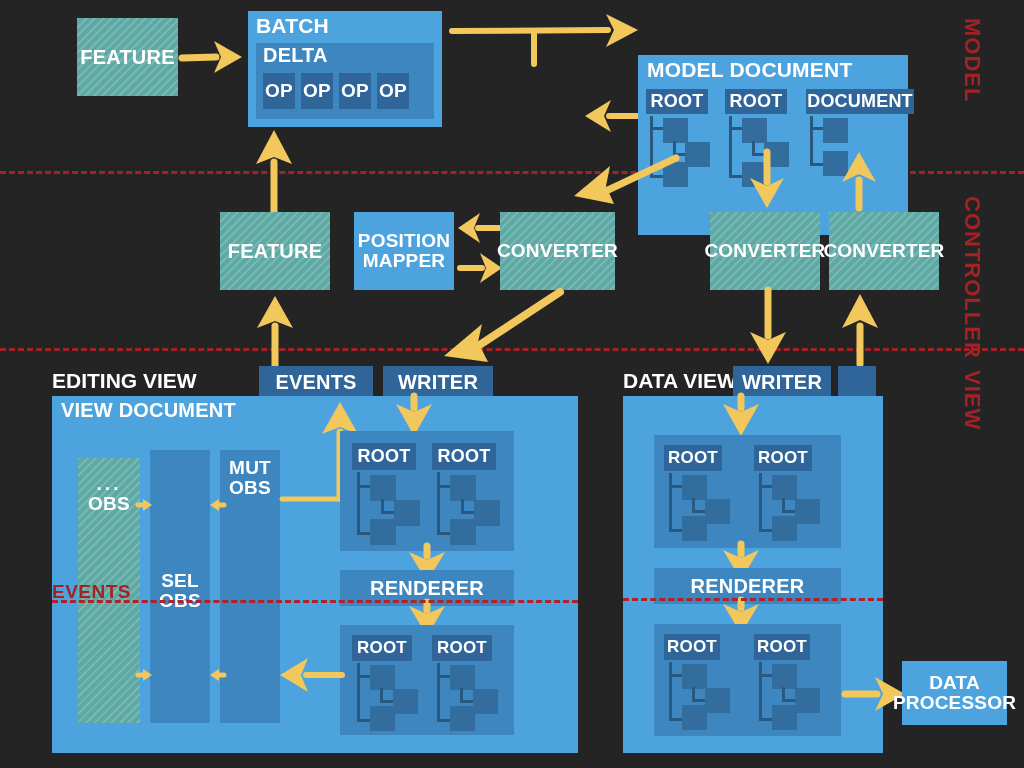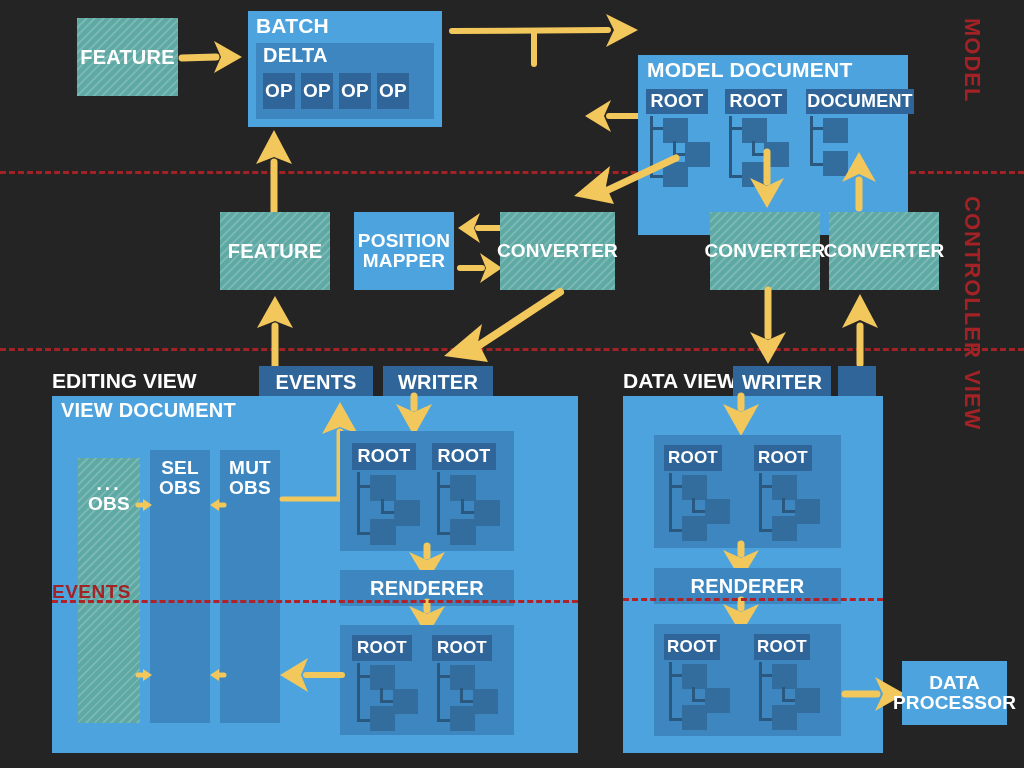--- a/index.html
+++ b/index.html
@@ -225,21 +225,21 @@
   <div class="box blue-dark" style="left:259px;top:366px;width:114px;height:32px;font-size:20px;">EVENTS</div>
   <div class="box blue-dark" style="left:383px;top:366px;width:110px;height:32px;font-size:20px;">WRITER</div>
 
   <div class="box blue-light" style="left:52px;top:396px;width:526px;height:357px;display:block;">
     <div class="lbl" style="left:9px;top:4px;font-size:20px;">VIEW DOCUMENT</div>
 
     <div class="box hatch" style="left:26px;top:62px;width:62px;height:265px;flex-direction:column;font-size:19px;justify-content:flex-start;padding-top:16px;">
       <span style="letter-spacing:3px;">...</span>
       <span>OBS</span>
     </div>
-    <div class="box blue-mid" style="left:98px;top:54px;width:60px;height:273px;flex-direction:column;font-size:19px;justify-content:flex-start;padding-top:8px;">
+    <div class="box blue-mid" style="left:98px;top:54px;width:60px;height:273px;flex-direction:column;font-size:19px;justify-content:center;padding-top:8px;">
       <span>SEL</span>
       <span>OBS</span>
     </div>
     <div class="box blue-mid" style="left:168px;top:54px;width:60px;height:273px;flex-direction:column;font-size:19px;justify-content:flex-start;padding-top:8px;">
       <span>MUT</span>
       <span>OBS</span>
     </div>
 
     <div class="arrow" style="left:86px;top:102px;">
       <svg width="16" height="14" viewBox="0 0 16 14">

